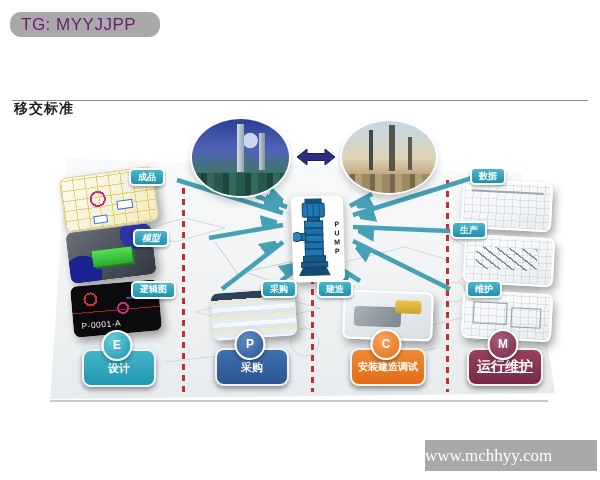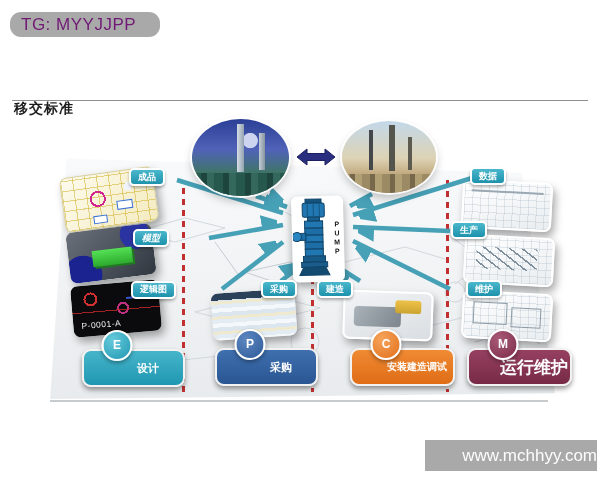--- a/index.html
+++ b/index.html
@@ -7,21 +7,21 @@
         font-family:"Liberation Sans",sans-serif;}
 
   
   .tag-box{position:absolute;left:10px;top:12px;width:139px;height:25px;background:#a9a9a9;
            color:#701a75;font-size:17px;line-height:25px;padding-left:11px;letter-spacing:.5px;border-radius:11px;}
   .title{position:absolute;left:14px;top:76px;font-size:14px;color:#1c1c1c;font-weight:bold;letter-spacing:1px;margin-top:24px;}
   .divider{position:absolute;left:12px;top:100px;width:576px;height:0;border-top:1px solid #8f8f8f;}
 
   
   .site-box{position:absolute;left:425px;top:440px;width:172px;height:31px;background:#a9a9a9;
-            color:#fdfdfd;font-size:17px;line-height:31px;text-align:right;}
+            color:#fdfdfd;font-size:17px;line-height:31px;text-align:left;font-family:Liberation Serif, serif;}
 
   .diagram{position:absolute;left:0;top:104px;width:600px;height:306px;}
 
   
   .floor{position:absolute;left:45px;top:8px;width:510px;height:290px;z-index:1;
          clip-path:polygon(4.2% 16%,93.5% 21%,100% 97%,1% 99%);
          background:linear-gradient(180deg,#fcfcfd 0%,#f3f5f6 45%,#e8ebed 100%);}
   .floor svg{opacity:.85;}
   .floor-edge{position:absolute;left:50px;top:296px;width:498px;height:2px;background:#c7cbce;z-index:1;}
 
@@ -131,33 +131,33 @@
   .pump-word{position:absolute;right:4px;top:25px;display:flex;flex-direction:column;gap:2px;
      font-size:7px;font-weight:bold;color:#111;text-align:center;}
 
   
   .phase{position:absolute;z-index:6;text-align:center;}
   .pcircle{position:absolute;left:50%;transform:translateX(-50%);top:0;width:27px;height:27px;
      border-radius:50%;border:2px solid #fff;color:#fff;font-weight:bold;font-size:12px;
      line-height:27px;box-shadow:0 2px 4px rgba(0,0,0,.35);}
   .pbox{position:absolute;left:0;top:19px;width:100%;height:34px;border:2px solid #f2f2f2;
      border-radius:9px;color:#fff;font-weight:bold;display:flex;align-items:center;
-     justify-content:center;box-shadow:0 3px 5px rgba(0,0,0,.4);padding-left:29px;}
+     justify-content:center;box-shadow:0 3px 5px rgba(0,0,0,.4);}
   .ph-e{left:82px;top:226px;width:70px;}
   .ph-e .pcircle{background:radial-gradient(circle at 35% 30%,#66cadb,#1f97b2);}
   .ph-e .pbox{background:linear-gradient(180deg,#46b5ca,#1f97b2);font-size:11px;}
   .ph-p{left:215px;top:225px;width:70px;}
   .ph-p .pcircle{background:radial-gradient(circle at 35% 30%,#5e87c0,#2c5a99);}
   .ph-p .pbox{background:linear-gradient(180deg,#3f6fae,#2a5693;);background:linear-gradient(180deg,#3f6fae,#2a5693);font-size:11px;}
   .ph-c{left:350px;top:225px;width:72px;}
   .ph-c .pcircle{background:radial-gradient(circle at 35% 30%,#f6a45c,#e1701a);}
   .ph-c .pbox{background:linear-gradient(180deg,#f08a33,#df6d16);font-size:10px;}
   .ph-m{left:467px;top:225px;width:72px;}
   .ph-m .pcircle{background:radial-gradient(circle at 35% 30%,#a85a77,#7d2c49);}
-  .ph-m .pbox{background:linear-gradient(180deg,#964060,#772a45);font-size:17px;}
+  .ph-m .pbox{background:linear-gradient(180deg,#964060,#772a45);font-size:14px;text-decoration:underline;}
 </style>
 </head>
 <body>
 
 <div class="page">
 
   <div class="tag-box">TG: MYYJJPP</div>
   <div class="title">移交标准</div>
   <div class="divider"></div>
 

